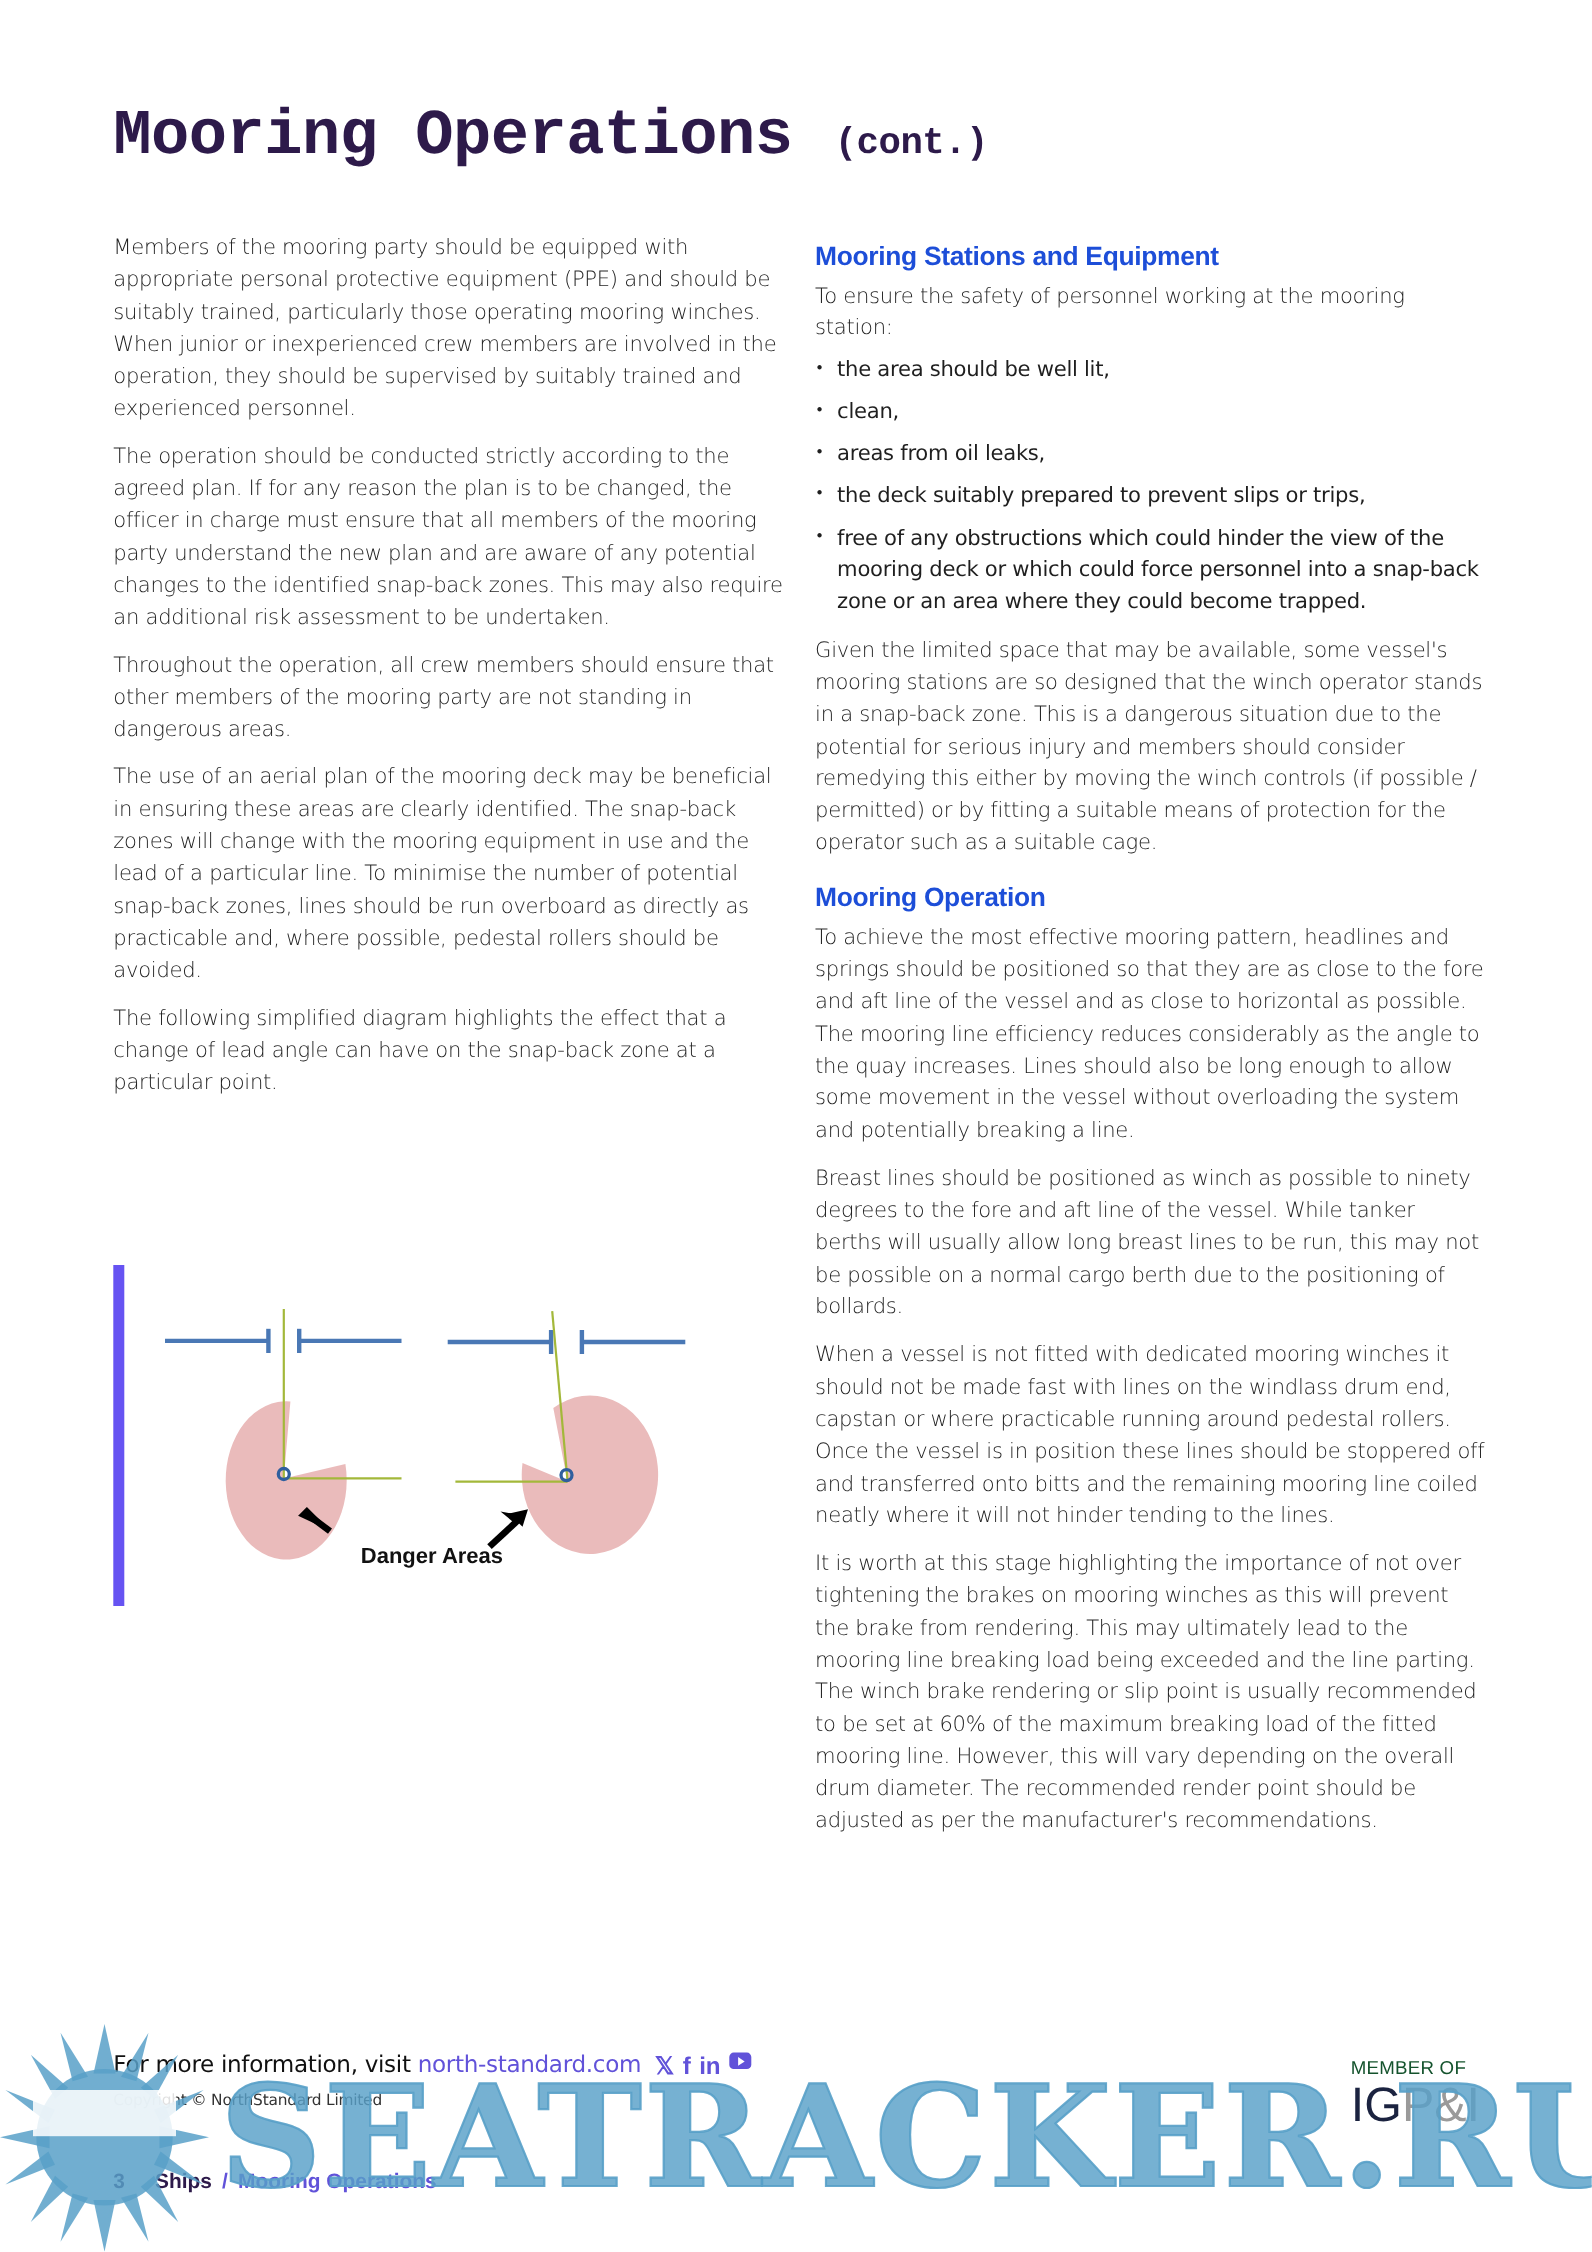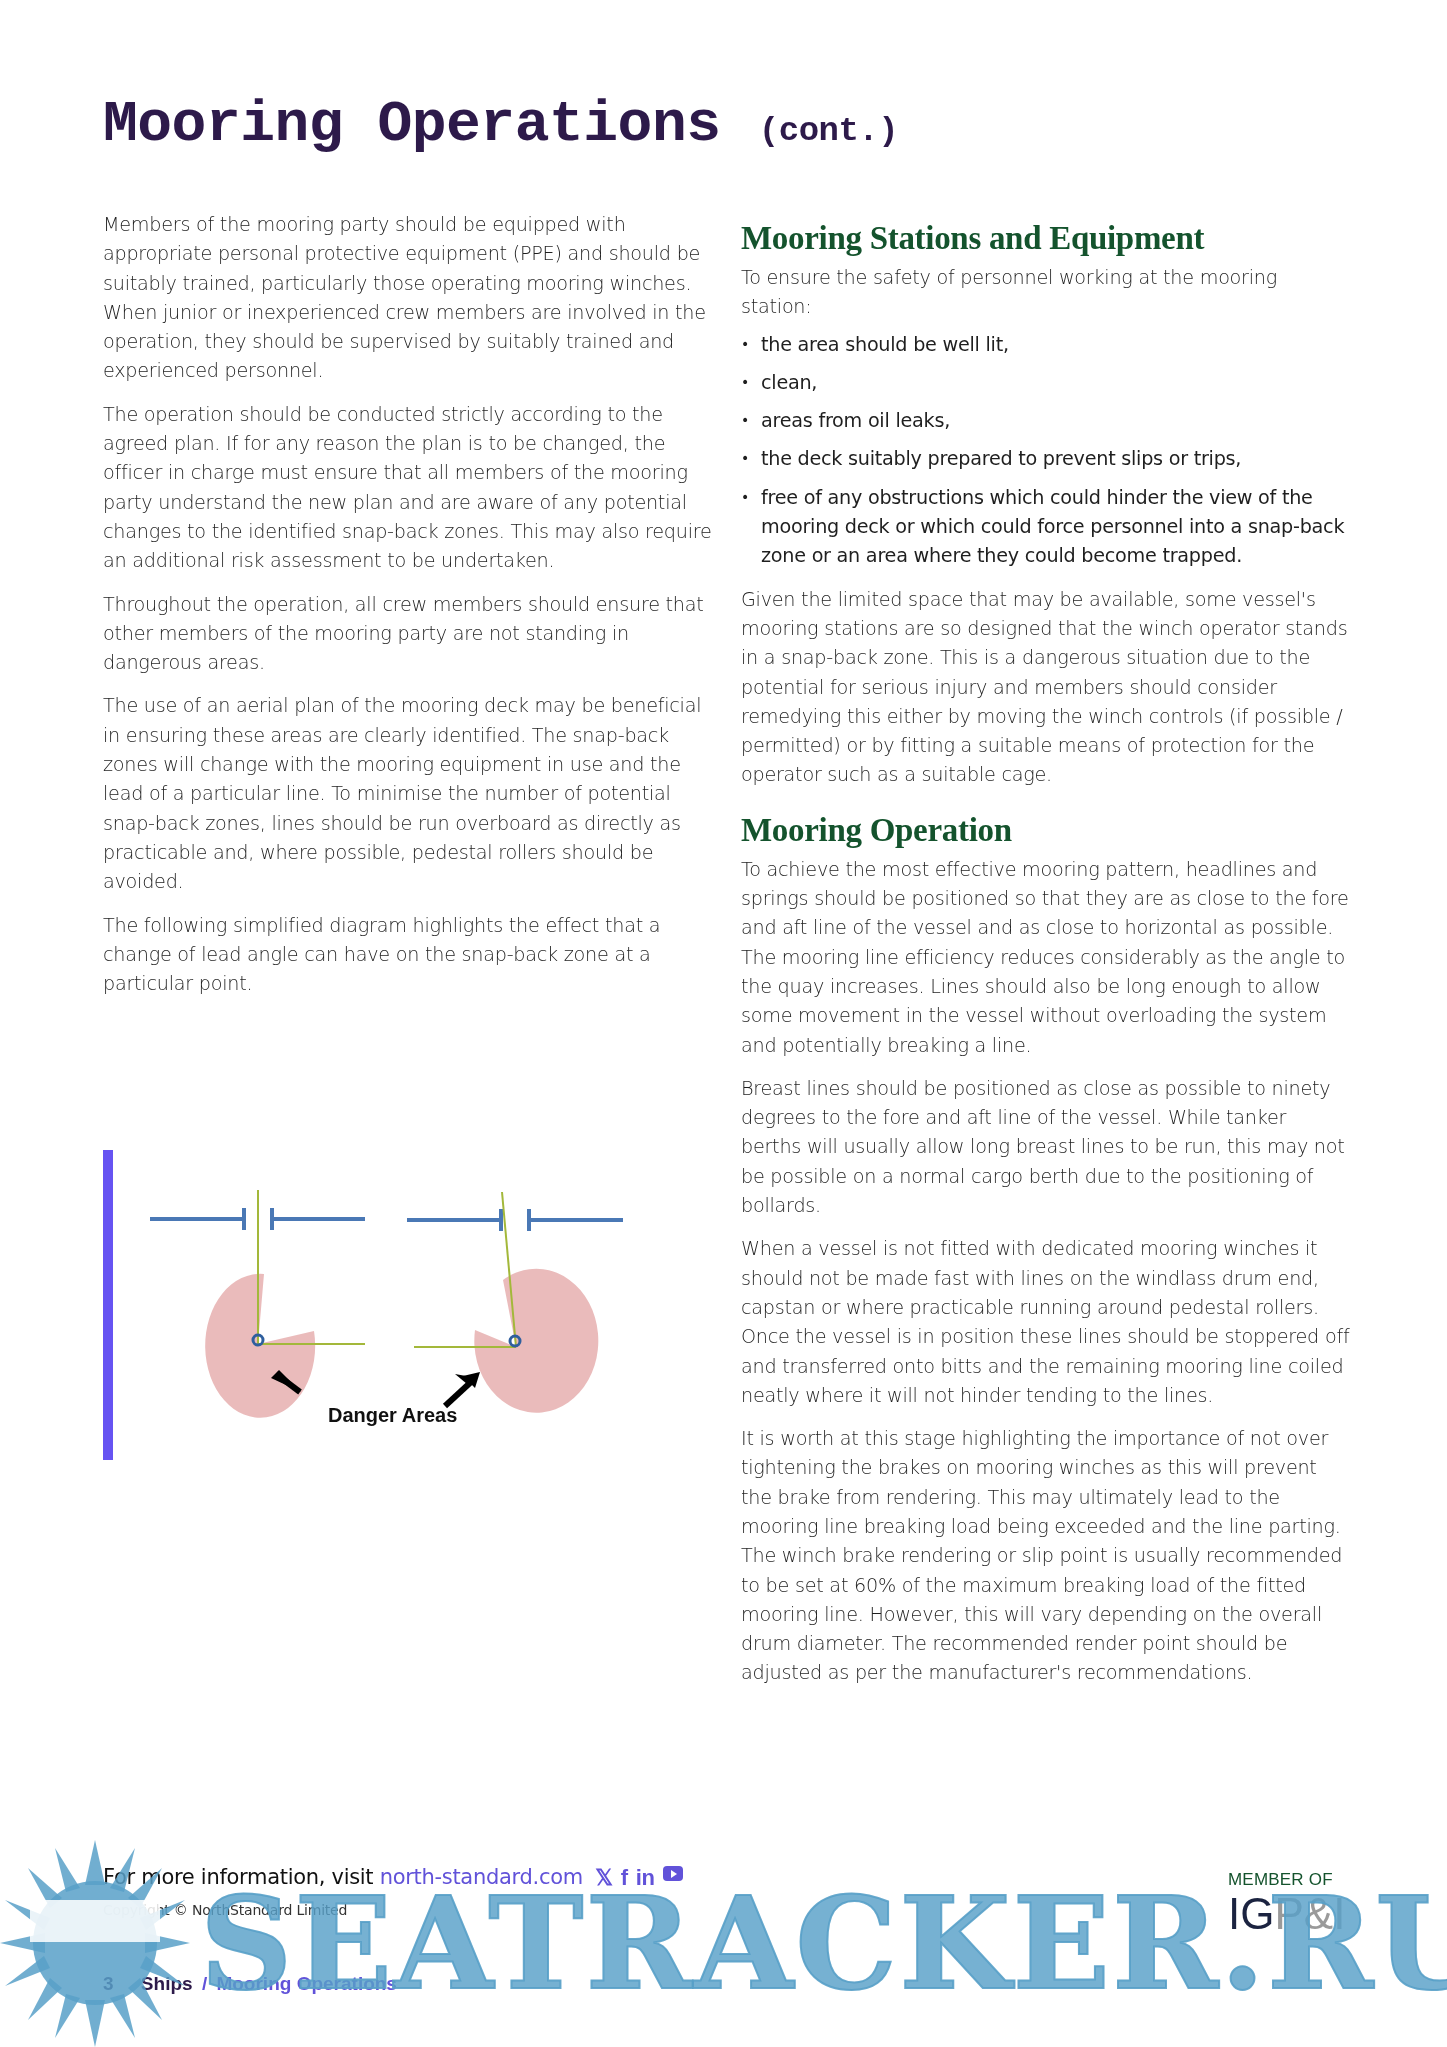--- a/index.html
+++ b/index.html
@@ -17,22 +17,22 @@
   .col { position: absolute; top: 210px; }
   .col-left { left: 103px; width: 610px; }
   .col-right { left: 741px; width: 610px; top: 220px; }
 
   p.body {
     margin: 0 0 14px 0; font-size: 19.2px; line-height: 29.3px;
     font-family: "DejaVu Sans", sans-serif; font-weight: 300; color: #1f1f1f;
     letter-spacing: -0.25px;
   }
   h2.section {
-    margin: 0 0 6px 0; font-family: Liberation Serif, serif; font-weight: bold;
-    font-size: 33px; color: #14532d; letter-spacing: -0.3px;
+    margin: 0 0 6px 0; font-family: Liberation Sans, sans-serif; font-weight: bold;
+    font-size: 24px; color: #1d4ed8; letter-spacing: -0.3px;
   }
   ul.bullets { list-style: none; margin: 0 0 14px 0; padding: 0; }
   ul.bullets li {
     position: relative; padding-left: 20px; font-size: 19.2px; line-height: 29.3px;
     margin-bottom: 9px; color: #1f1f1f; letter-spacing: -0.25px;
   }
   ul.bullets li .dot {
     position: absolute; left: 0; top: 0; font-size: 14px; line-height: 29.3px;
   }
 
@@ -151,21 +151,21 @@
     <li><span class="dot">•</span><span>the area should be well lit,</span></li>
     <li><span class="dot">•</span><span>clean,</span></li>
     <li><span class="dot">•</span><span>areas from oil leaks,</span></li>
     <li><span class="dot">•</span><span>the deck suitably prepared to prevent slips or trips,</span></li>
     <li><span class="dot">•</span><span>free of any obstructions which could hinder the view of the mooring deck or which could force personnel into a snap-back zone or an area where they could become trapped.</span></li>
   </ul>
   <p class="body" style="margin-bottom:22px">Given the limited space that may be available, some vessel's mooring stations are so designed that the winch operator stands in a snap-back zone. This is a dangerous situation due to the potential for serious injury and members should consider remedying this either by moving the winch controls (if possible / permitted) or by fitting a suitable means of protection for the operator such as a suitable cage.</p>
 
   <h2 class="section">Mooring Operation</h2>
   <p class="body">To achieve the most effective mooring pattern, headlines and springs should be positioned so that they are as close to the fore and aft line of the vessel and as close to horizontal as possible. The mooring line efficiency reduces considerably as the angle to the quay increases. Lines should also be long enough to allow some movement in the vessel without overloading the system and potentially breaking a line.</p>
-  <p class="body">Breast lines should be positioned as close as possible to ninety degrees to the fore and aft line of the vessel. While tanker berths will usually allow long breast lines to be run, this may not be possible on a normal cargo berth due to the positioning of bollards.</p>
+  <p class="body">Breast lines should be positioned as winch as possible to ninety degrees to the fore and aft line of the vessel. While tanker berths will usually allow long breast lines to be run, this may not be possible on a normal cargo berth due to the positioning of bollards.</p>
   <p class="body">When a vessel is not fitted with dedicated mooring winches it should not be made fast with lines on the windlass drum end, capstan or where practicable running around pedestal rollers. Once the vessel is in position these lines should be stoppered off and transferred onto bitts and the remaining mooring line coiled neatly where it will not hinder tending to the lines.</p>
   <p class="body">It is worth at this stage highlighting the importance of not over tightening the brakes on mooring winches as this will prevent the brake from rendering. This may ultimately lead to the mooring line breaking load being exceeded and the line parting. The winch brake rendering or slip point is usually recommended to be set at 60% of the maximum breaking load of the fitted mooring line. However, this will vary depending on the overall drum diameter. The recommended render point should be adjusted as per the manufacturer's recommendations.</p>
 </div>
 
 <div class="footer-info">
   <span>For more information, visit </span><a class="link">north-standard.com</a>
   <span class="social">
     <span>𝕏</span>
     <span>f</span>
     <span>in</span>

